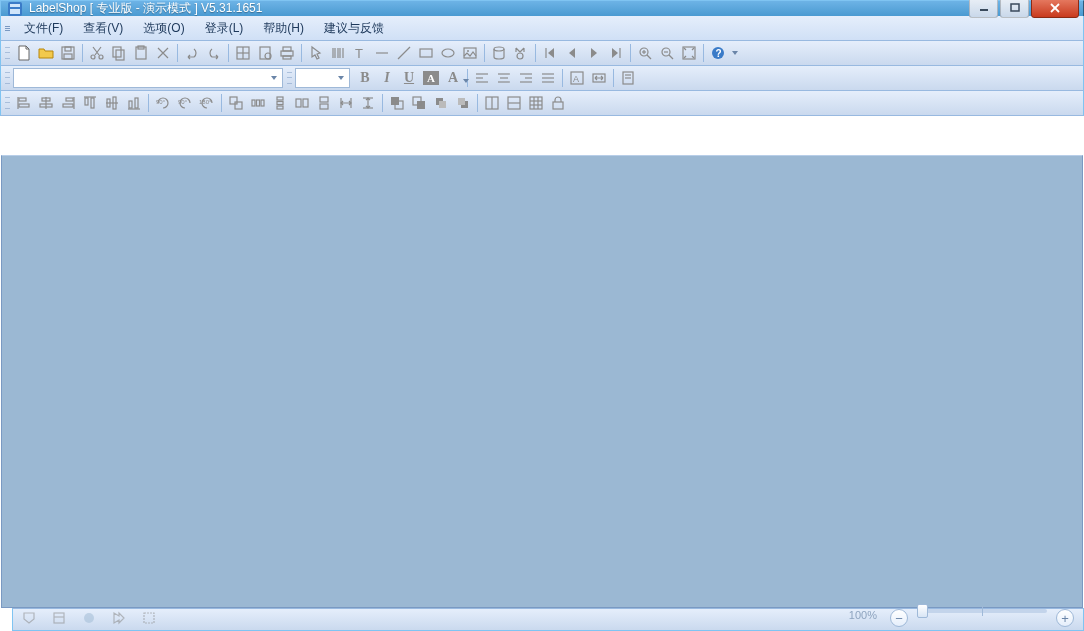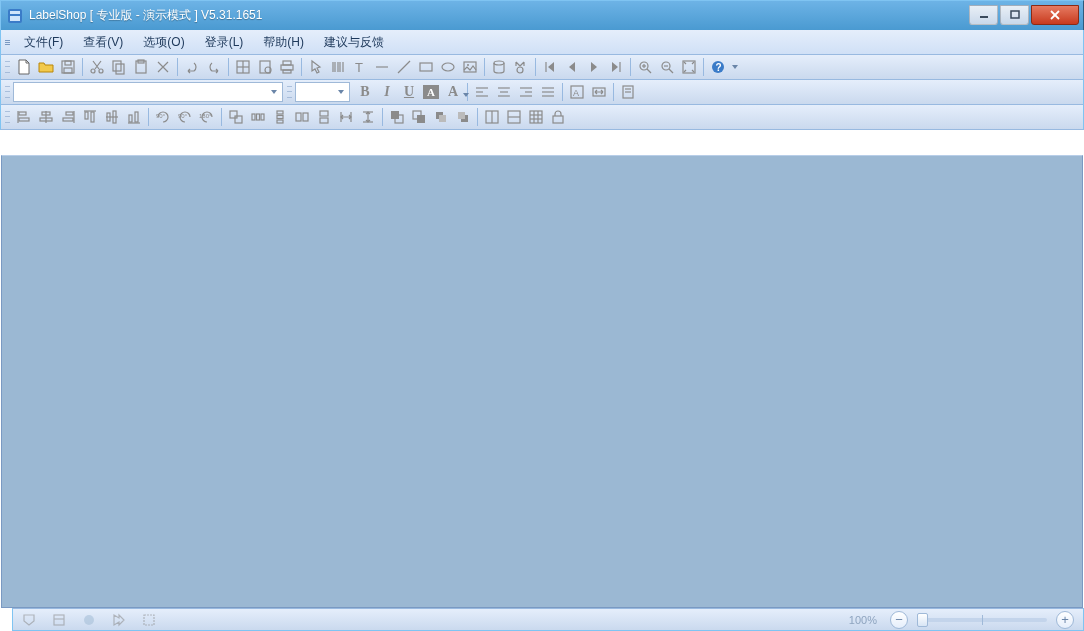--- a/index.html
+++ b/index.html
@@ -1,19 +1,19 @@
 <!DOCTYPE html>
 <html><head>
 <meta charset="utf-8">
 <style>
 * { margin:0; padding:0; box-sizing:border-box; font-family:"Microsoft YaHei","Segoe UI",Tahoma,sans-serif; }
 body { background:#fff; width:1084px; height:631px; overflow:hidden; position:relative; }
 
 
-.titlebar { height:30px; background:linear-gradient(#6db3e6,#4a9ad1); display:flex; align-items:center; padding:0 4px; border-top:1px solid #7fc4f2; border-left:1px solid #7fc4f2; border-right:1px solid #2c5a7c; }
+.titlebar { height:16px; background:linear-gradient(#6db3e6,#4a9ad1); display:flex; align-items:center; padding:0 4px; border-top:1px solid #7fc4f2; border-left:1px solid #7fc4f2; border-right:1px solid #2c5a7c; }
 .titlebar .app-icon { width:16px; height:16px; margin:0 6px 0 2px; display:inline-block; }
 .titlebar .title-text { color:#fff; font-size:12px; text-shadow:0 1px 1px rgba(0,0,0,.3); flex:1; }
 .win-btns { display:flex; gap:2px; }
 .win-btn { width:29px; height:20px; display:flex; align-items:center; justify-content:center; border-radius:0 0 3px 3px; border:1px solid rgba(0,0,0,.2); background:linear-gradient(#e9eff6,#c9d8ea); margin-top:-1px; }
 .win-btn.close { width:48px; background:linear-gradient(#e67b62,#c83a1e); border-color:#8b2a14; }
 .win-btn svg { display:block; }
 
 
 .menubar { height:25px; background:linear-gradient(#e5eefb,#d0e0f6); border-left:1px solid #7fc4f2; border-right:1px solid #7fc4f2; border-bottom:1px solid #98b9e0; display:flex; align-items:center; padding:0 4px; font-size:12px; }
 .menubar .grip { width:5px; height:16px; margin-right:4px; display:flex; flex-direction:column; justify-content:center; gap:1px; }
@@ -41,21 +41,21 @@
 .combo-wrap .drop::after { content:""; border-left:3px solid transparent; border-right:3px solid transparent; border-top:4px solid #6a85a8; }
 
 .textbtn { width:22px; height:22px; display:flex; align-items:center; justify-content:center; font-family:"Times New Roman",serif; font-size:14px; color:#8b8b8b; font-weight:bold; }
 .textbtn.ital { font-style:italic; }
 .textbtn.und { text-decoration:underline; }
 
 
 .workspace { position:absolute; top:155px; left:1px; right:1px; bottom:23px; background:#9bb8d3; border:1px solid #7a99c2; border-top:1px solid #b8cee8; }
 
 
-.statusbar { position:absolute; bottom:0; left:12px; right:0; height:23px; background:linear-gradient(#e5eefb,#cad9ee); border-top:1px solid #98b9e0; border-left:1px solid #7fc4f2; border-right:1px solid #7fc4f2; border-bottom:1px solid #7fc4f2; display:flex; align-items:center; padding:0 6px; font-size:11px; color:#4a6a92; }
+.statusbar { position:absolute; bottom:0; left:12px; right:0; height:23px; background:linear-gradient(#e5eefb,#cad9ee); border-top:1px solid #98b9e0; border-left:1px solid #7fc4f2; border-right:1px solid #7fc4f2; border-bottom:1px solid #7fc4f2; display:flex; align-items:flex-start; padding:0 6px; font-size:11px; color:#4a6a92; }
 .statusbar .sicon { width:20px; height:18px; display:flex; align-items:center; justify-content:center; margin-right:10px; opacity:.55; }
 .statusbar .spacer { flex:1; }
 .statusbar .zoom-text { margin:0 10px; color:#8ea4bf; }
 .statusbar .zoom-btn { width:18px; height:18px; border:1px solid #9fb9d8; border-radius:50%; display:flex; align-items:center; justify-content:center; color:#6a85a8; background:linear-gradient(#fff,#e5eefb); font-size:13px; line-height:1; margin:0 3px; }
 .statusbar .slider { width:130px; height:4px; background:#c3d4eb; position:relative; margin:0 6px; border-radius:2px; }
 .statusbar .slider .thumb { position:absolute; left:0; top:-5px; width:11px; height:14px; background:linear-gradient(#fff,#d8e5f5); border:1px solid #9fb9d8; border-radius:2px; }
 .statusbar .slider .tick { position:absolute; left:50%; top:-3px; width:1px; height:10px; background:#9fb9d8; }
 
 
 .row-end { width:8px; height:22px; display:flex; align-items:center; justify-content:center; margin-left:2px; }

